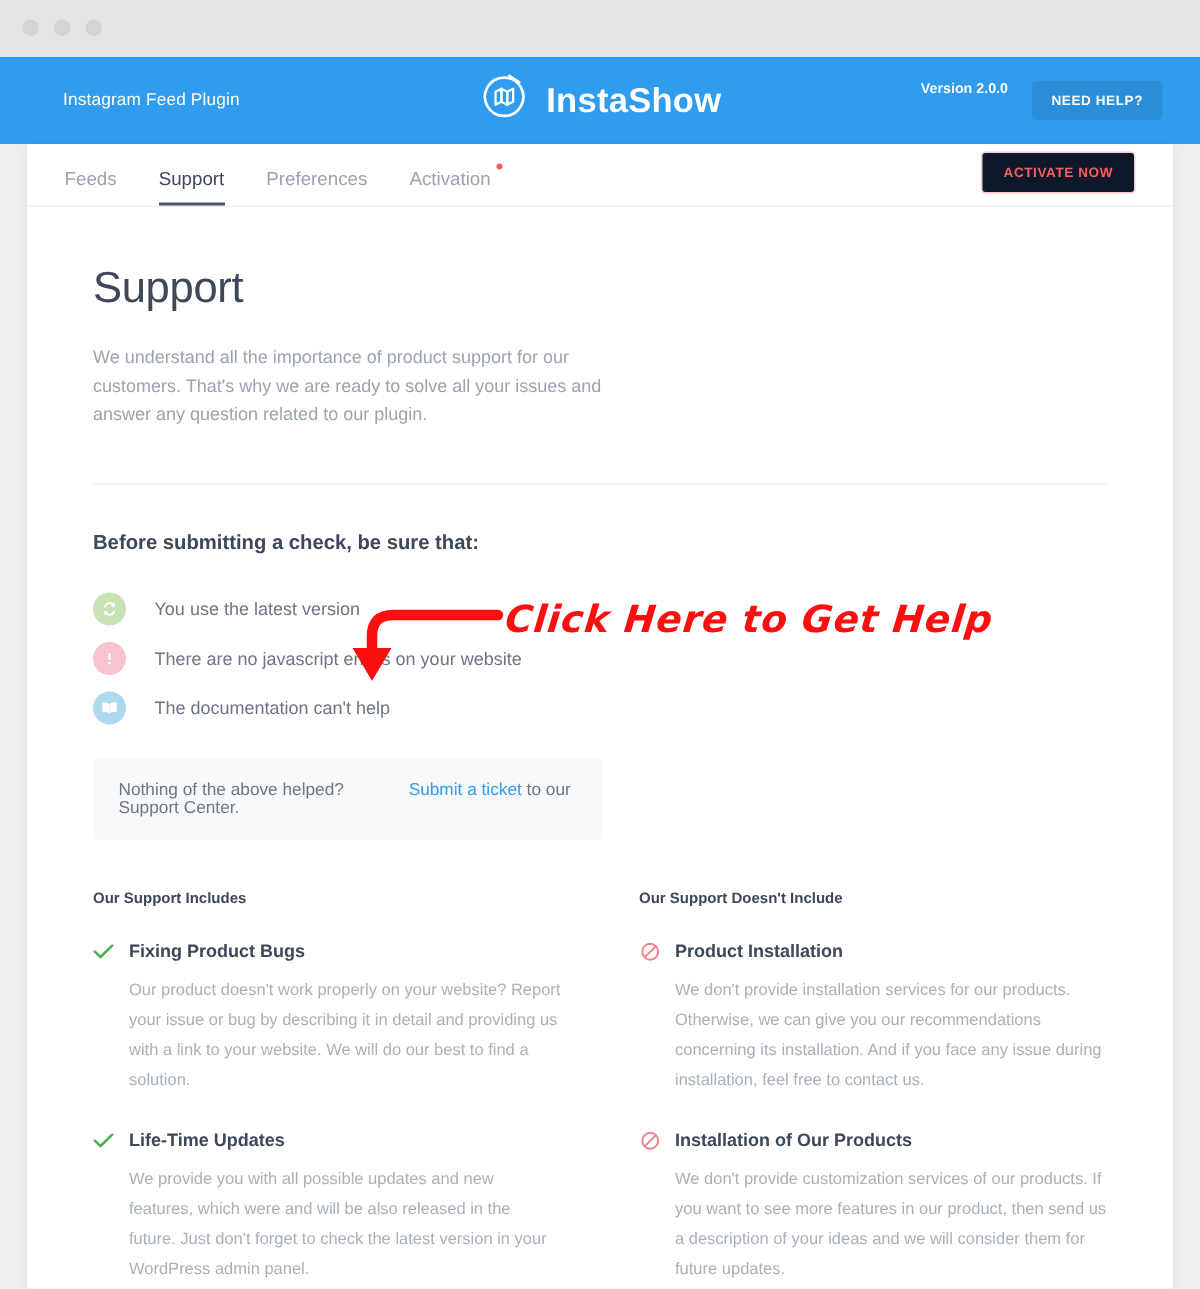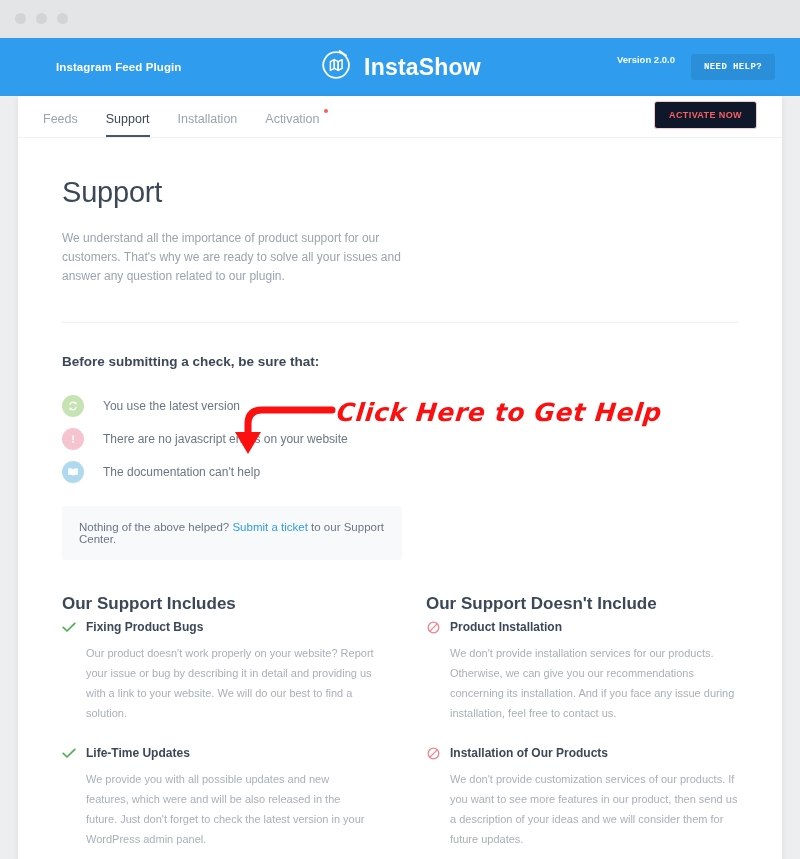--- a/index.html
+++ b/index.html
@@ -47,24 +47,23 @@
     width: 800px;
     height: 58px;
     background: #2f9ced;
   }
   .brand-left {
     position: absolute;
     left: 42px; top: 50%;
     transform: translateY(-50%);
     color: #ffffff;
     font-size: 11.5px;
-    font-weight: bold;
+    font-weight: normal;
     letter-spacing: .1px;
     white-space: nowrap;
-    margin-left: 14px;
   }
   .brand-center {
     position: absolute;
     left: 50%; top: 50%;
     transform: translate(-50%, -50%);
     display: flex;
     align-items: center;
     gap: 11px;
   }
   .logo-mark { display: block; }
@@ -94,21 +93,21 @@
     background: #2a8ed8;
     color: #ffffff;
     font-size: 9px;
     font-weight: bold;
     letter-spacing: .4px;
     padding: 8px 13px;
     border: none;
     border-radius: 3px;
     cursor: pointer;
     white-space: nowrap;
-    font-family: Liberation Mono, monospace;
+    font-family: Liberation Sans, sans-serif;
   }
 
   
   .card {
     position: absolute;
     left: 18px; top: 96px;
     width: 764px;
     height: 779px;
     background: #ffffff;
     border-radius: 0 0 5px 5px;
@@ -234,35 +233,36 @@
     border-radius: 3px;
     padding: 15px 17px;
     width: 340px;
     font-size: 11.5px;
     color: #6b7684;
   }
   .notice a {
     color: #2f9ced;
     text-decoration: none;
     cursor: pointer;
+    margin-left: 40px;
   }
 
   
   .columns {
     display: flex;
     gap: 52px;
     margin-top: 34px;
     padding-bottom: 40px;
   }
   .col { flex: 1 1 0; min-width: 0; }
   .col-title {
-    font-size: 17px;
+    font-size: 10px;
     font-weight: bold;
     color: #3c4858;
-    margin-bottom: 6px;
+    margin-bottom: 22px;
   }
   .feature { margin-bottom: 23px; }
   .feature:last-child { margin-bottom: 0; }
   .feature-head {
     display: flex;
     align-items: center;
     margin-bottom: 9px;
   }
   .feature-icon {
     width: 14px; height: 14px;
@@ -341,21 +341,21 @@
       <button class="need-help">NEED HELP?</button>
     </div>
   </div>
 
   <div class="card">
 
     <div class="tabbar">
       <div class="tabs">
         <button class="tab">Feeds</button>
         <button class="tab active">Support</button>
-        <button class="tab">Installation</button>
+        <button class="tab">Preferences</button>
         <button class="tab">
           <span>Activation</span>
           <span class="tab-dot"></span>
         </button>
       </div>
       <button class="activate-now">ACTIVATE NOW</button>
     </div>
 
     <div class="body-inner">
 

